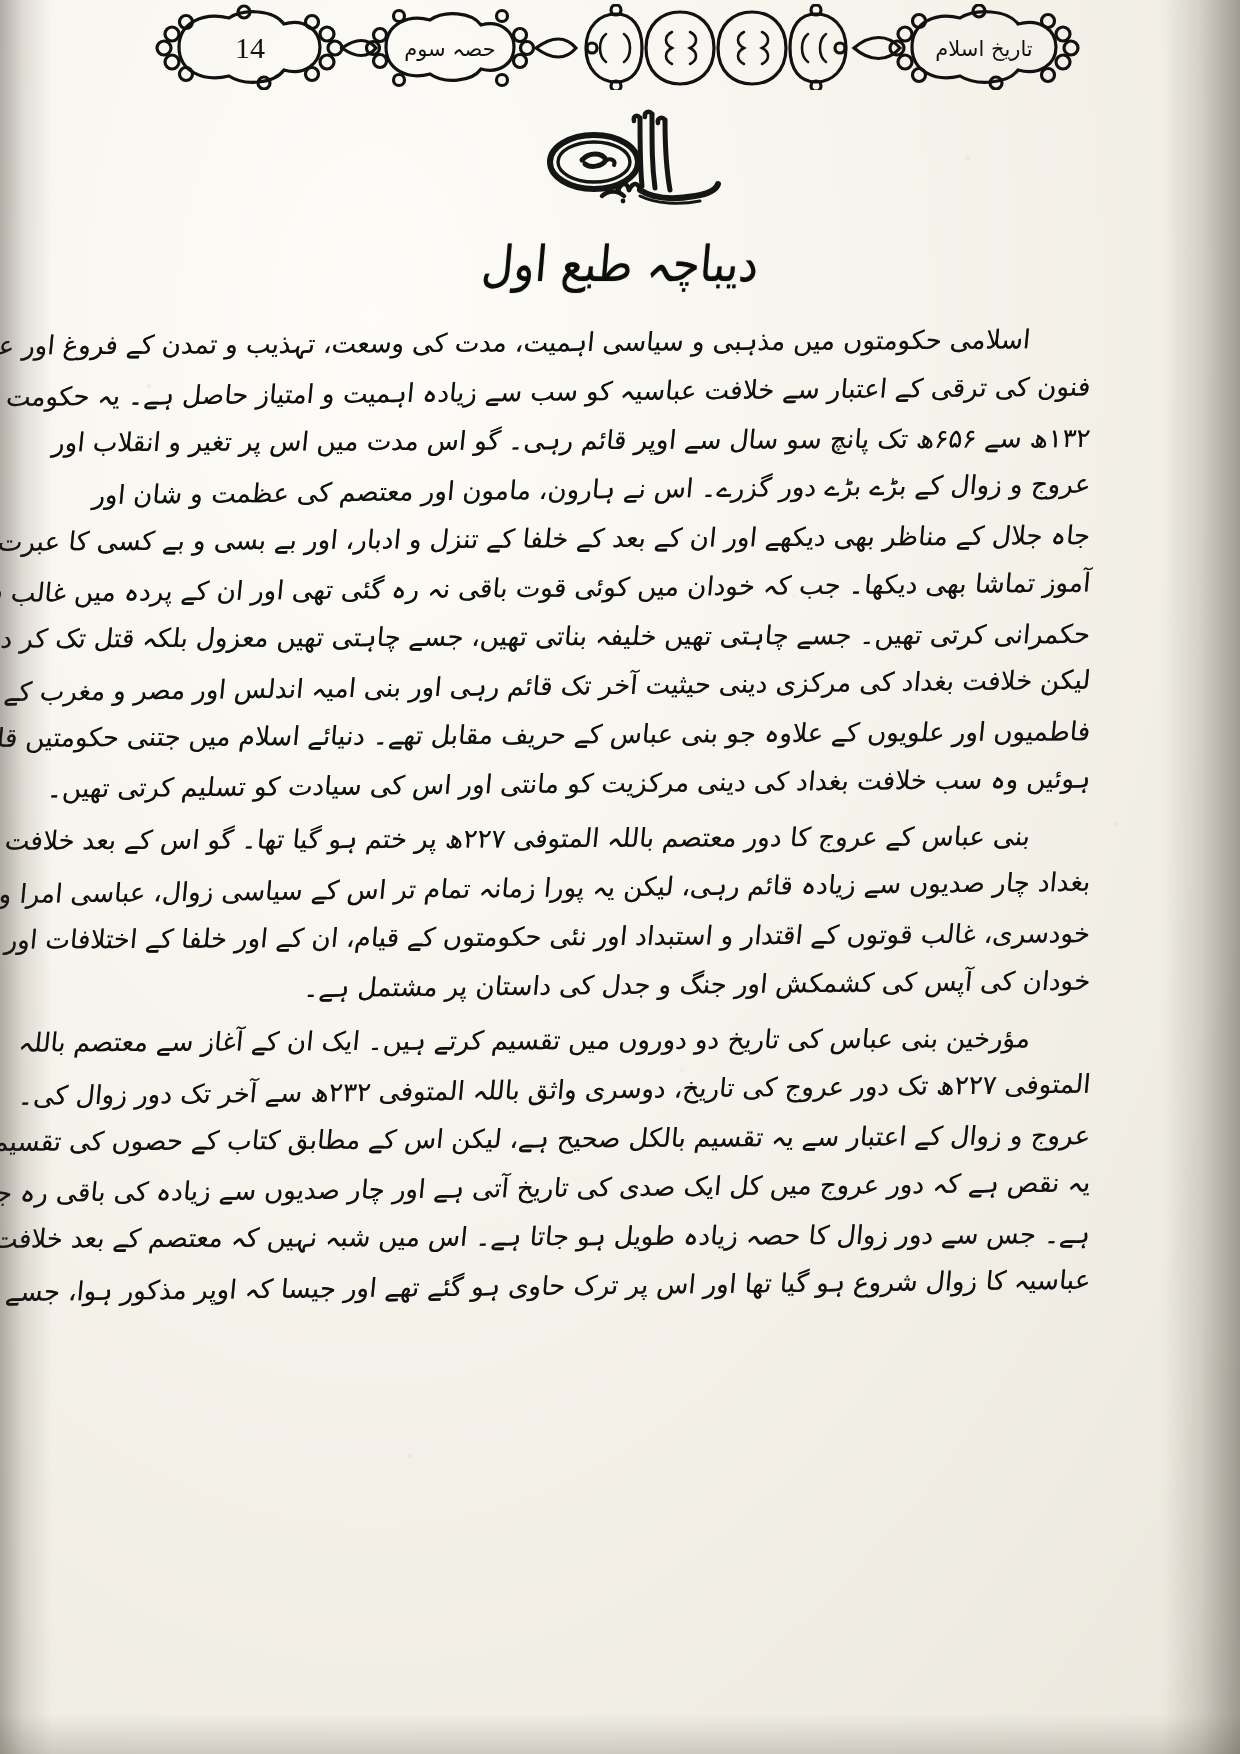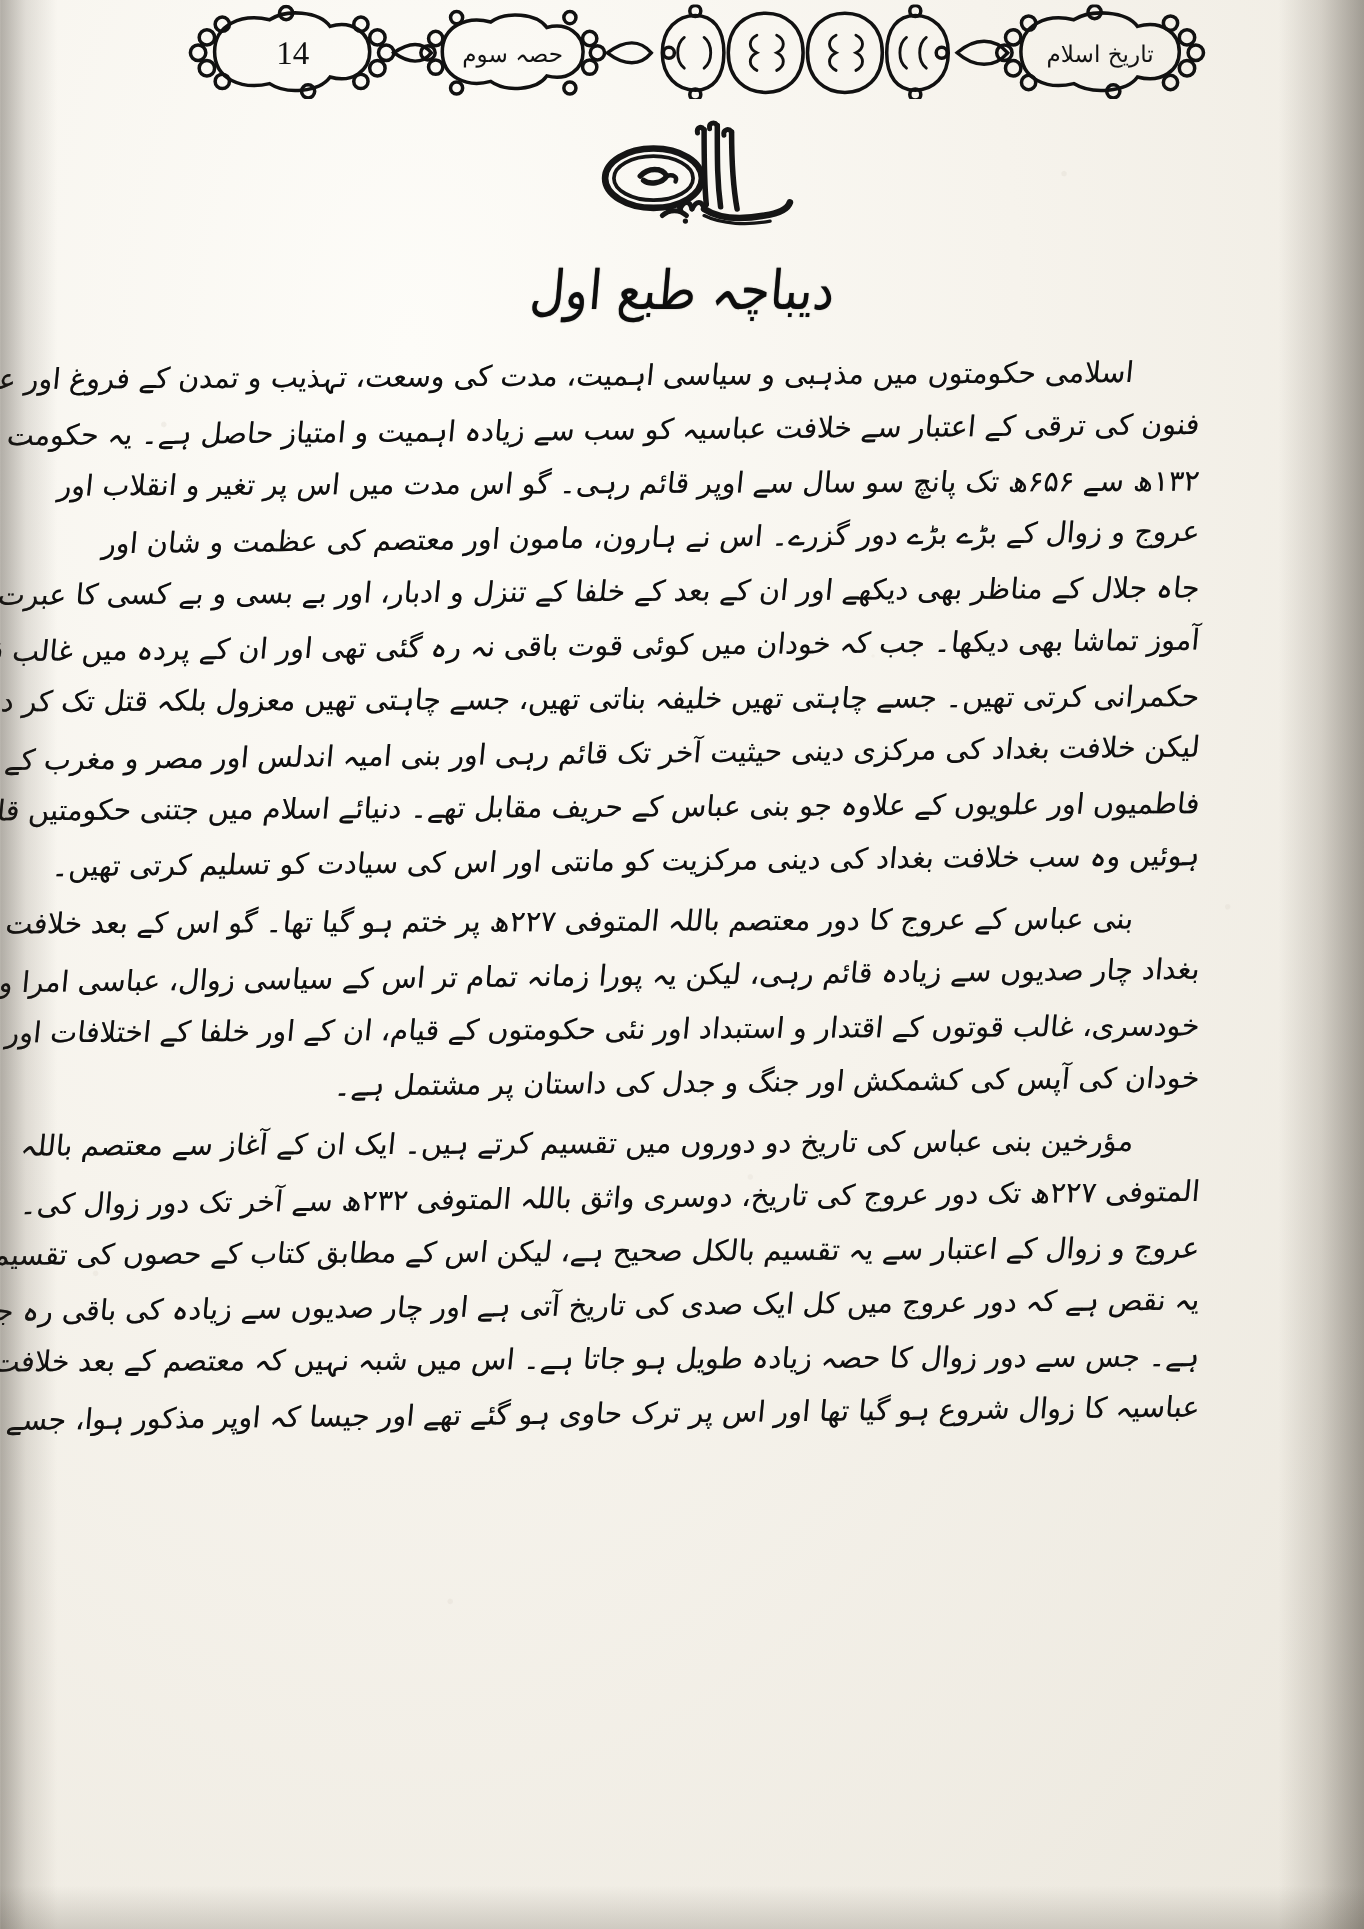--- a/index.html
+++ b/index.html
@@ -43,21 +43,21 @@
     pointer-events:none;
   }
   #edge-bottom{
     position:absolute; left:0; bottom:0; width:100%; height:40px;
     background:linear-gradient(to bottom, rgba(60,50,38,0), rgba(50,42,30,.18));
     pointer-events:none;
   }
 
   
   #header-band{
-    position:absolute; left:140px; top:4px; width:975px; height:86px;
+    position:absolute; left:124px; top:4px; width:975px; height:86px;
   }
   #header-band svg{display:block;width:100%;height:100%;}
   .page-num-text{
     font-family:"Liberation Serif", serif;
     font-size:30px; fill:#121212; font-weight:400;
   }
   .cartouche-text{
     font-family:"DejaVu Sans", sans-serif;
     font-size:21px; fill:#121212;
   }

